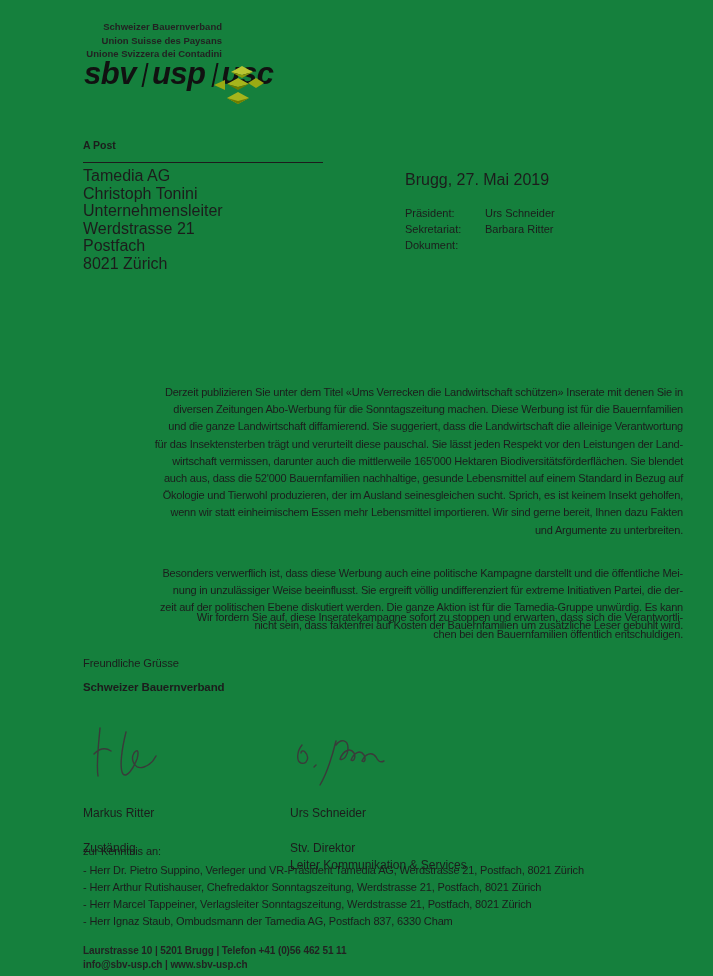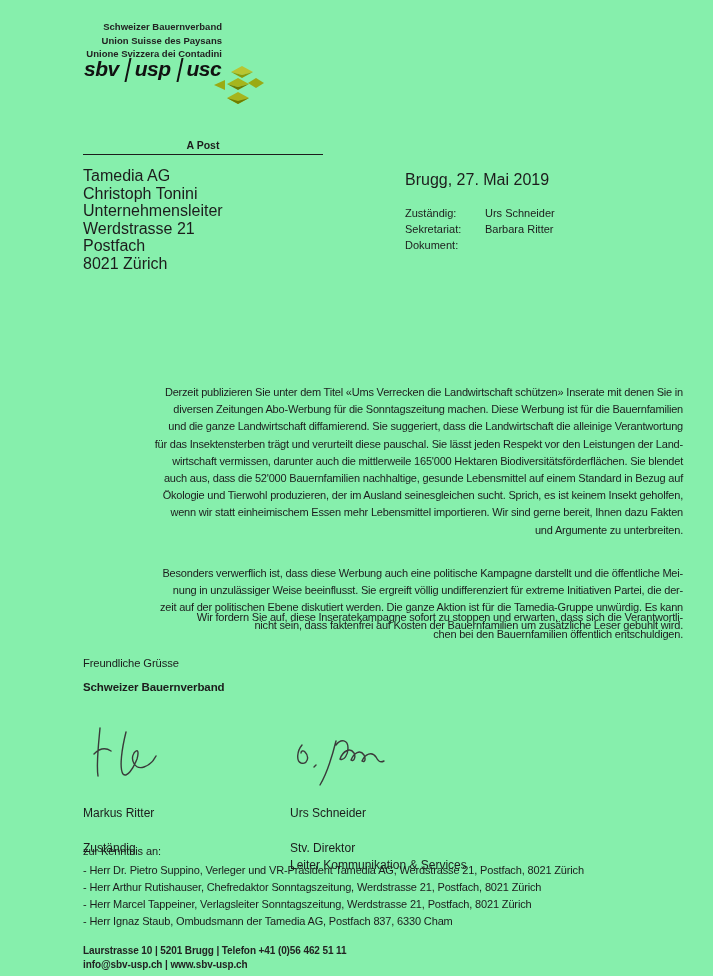--- a/index.html
+++ b/index.html
@@ -1,57 +1,56 @@
 <!DOCTYPE html>
 <html><head>
 <meta charset="utf-8">
 <style>
   html, body { margin: 0; padding: 0; background: #ffffff; }
   .page {
     position: relative;
     width: 713px;
     height: 976px;
-    background: #86efac;
+    background: #15803d;
     font-family: "Liberation Sans", sans-serif;
     color: #1c1c1c;
     overflow: hidden;
   }
   .abs { position: absolute; }
 
   
   .org-block {
     top: 20px; left: 60px; width: 162px;
     text-align: right;
     font-size: 9.5px; font-weight: bold;
     line-height: 13.5px;
     white-space: pre-line;
     color: #222;
   }
   .wordmark {
     top: 56px; left: 84px;
     display: flex; align-items: center;
-    font-size: 21px; font-weight: bold; font-style: italic;
+    font-size: 31px; font-weight: bold; font-style: italic;
     letter-spacing: -0.5px; color: #111;
   }
   .wordmark .sep {
     display: inline-block;
     width: 2px; height: 24px;
     background: #111;
     margin: 2px 6px 0 8px;
     transform: skewX(-12deg);
   }
   .diamonds { top: 64px; left: 212px; }
 
   
   .apost {
     top: 139px; left: 83px; width: 240px;
     font-size: 10.5px; font-weight: bold;
-    padding-bottom: 3px;
+    padding-bottom: 11px;
     border-bottom: 1.5px solid #1c1c1c;
-    text-align: center;
   }
   .recipient {
     top: 167px; left: 83px; width: 260px;
     font-size: 16px; line-height: 17.6px;
     white-space: pre-line;
   }
 
   
   .dateline { top: 171px; left: 405px; font-size: 16px; }
   .meta { top: 205px; left: 405px; font-size: 11px; line-height: 16px; }
@@ -147,21 +146,21 @@
   <div class="abs recipient">Tamedia AG
 Christoph Tonini
 Unternehmensleiter
 Werdstrasse 21
 Postfach
 8021 Zürich</div>
 
   <div class="abs dateline">Brugg, 27. Mai 2019</div>
   <div class="abs meta">
     <div class="meta-row">
-      <span class="meta-label">Zuständig:</span>
+      <span class="meta-label">Präsident:</span>
       <span class="meta-value">Urs Schneider</span>
     </div>
     <div class="meta-row">
       <span class="meta-label">Sekretariat:</span>
       <span class="meta-value">Barbara Ritter</span>
     </div>
     <div class="meta-row">
       <span class="meta-label">Dokument:</span>
     </div>
   </div>

